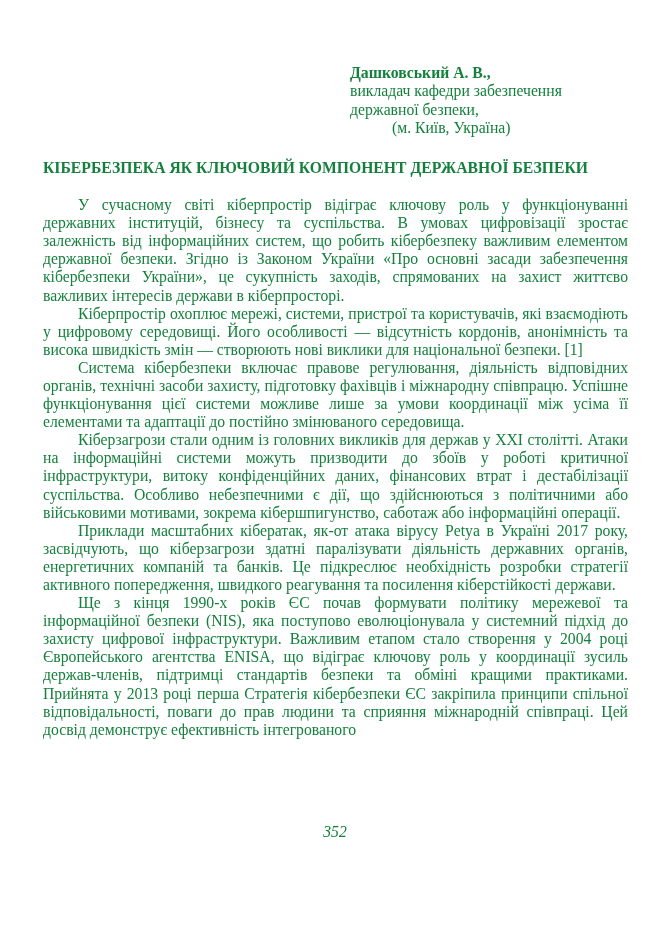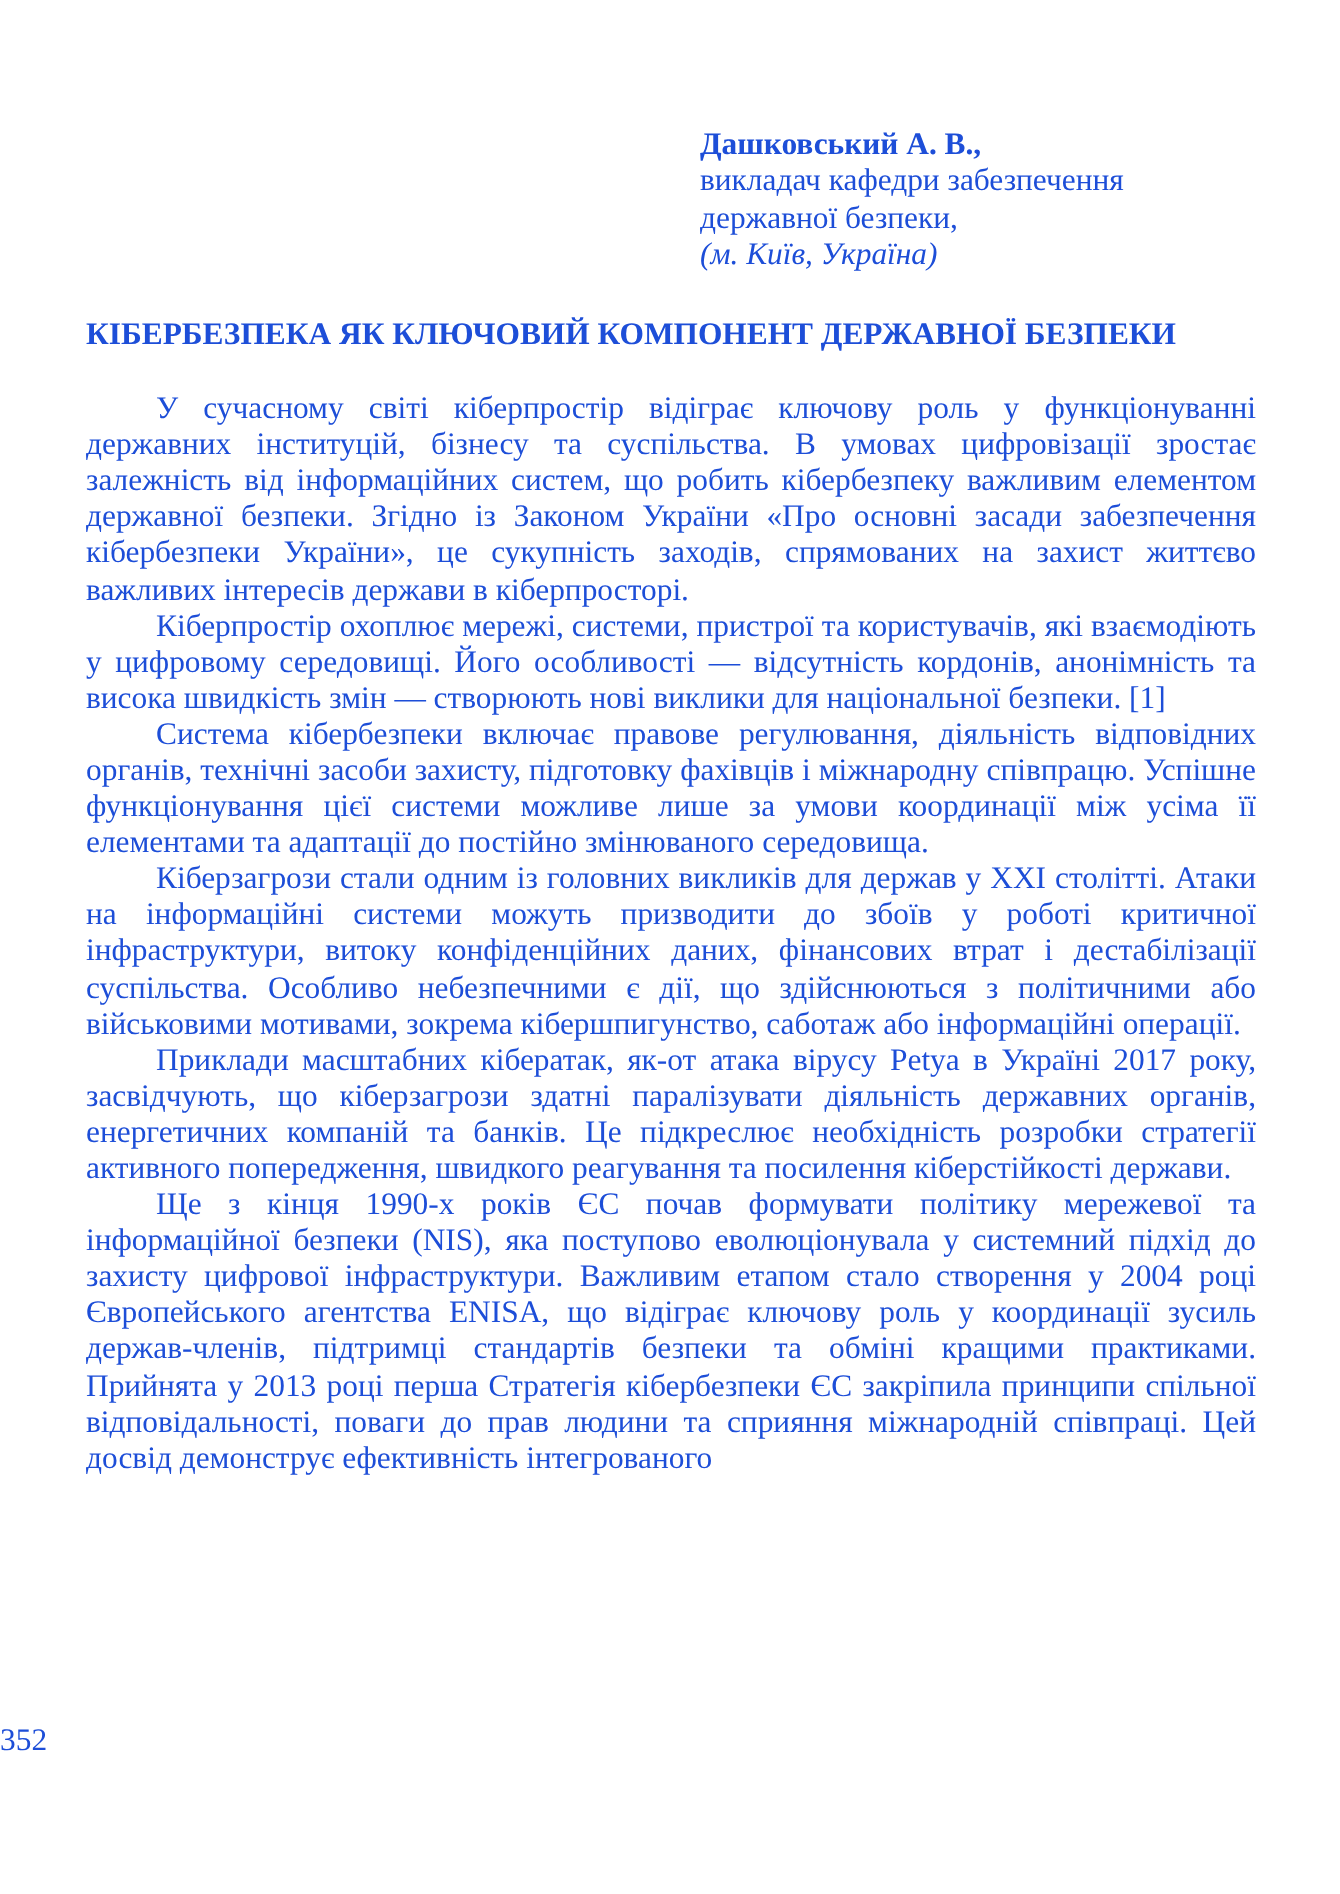--- a/index.html
+++ b/index.html
@@ -6,21 +6,21 @@
 
   html, body {
     background: #ffffff;
   }
 
   .page {
     position: relative;
     width: 670px;
     height: 947px;
     background: #ffffff;
-    color: #1d4ed8;
+    color: #15803d;
     font-family: "Liberation Serif", "DejaVu Serif", serif;
     overflow: hidden;
   }
 
   .content {
     position: absolute;
     left: 43px;
     top: 64px;
     width: 585px;
   }
@@ -29,47 +29,48 @@
     margin-left: 307px;
     font-size: 15.7px;
     line-height: 18.4px;
   }
 
   .author-name {
     font-weight: bold;
   }
 
   .author-location {
-    font-style: italic;
+    margin-left: 42px;
   }
 
   .article-title {
     margin-top: 21px;
     margin-bottom: 19px;
     font-size: 15.7px;
     line-height: 18.4px;
     font-weight: bold;
     text-align: left;
   }
 
   .body-para {
     font-size: 15.7px;
     line-height: 18.1px;
     text-align: justify;
     text-indent: 35px;
   }
 
   .page-number {
     position: absolute;
-    top: 862px;
+    top: 823px;
     left: 0;
     width: 100%;
-    text-align: left;
+    text-align: center;
     font-size: 15.7px;
     line-height: 18px;
+    font-style: italic;
   }
 </style>
 </head>
 <body>
 
 <div class="page">
   <div class="content">
 
     <div class="author-block">
       <div class="author-name">Дашковський А. В.,</div>

